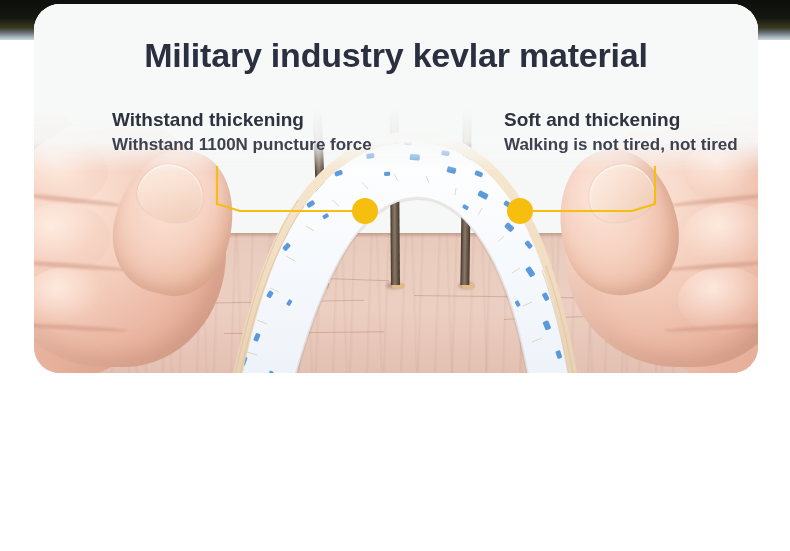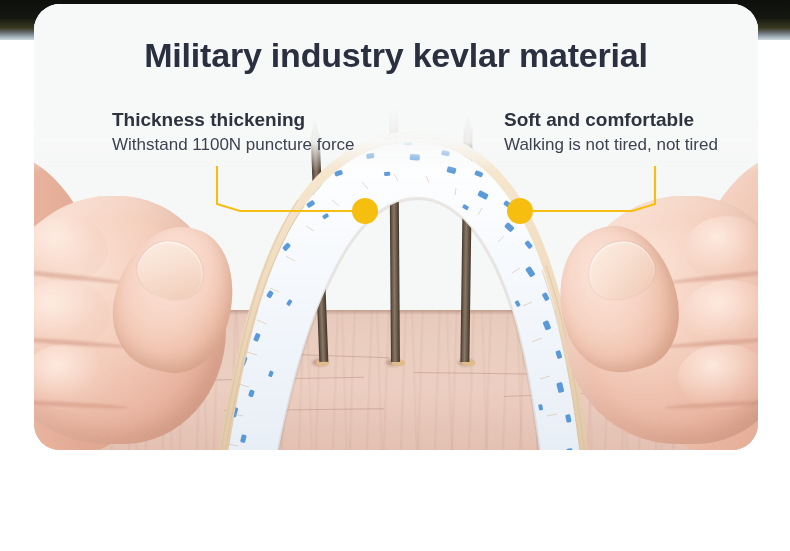--- a/index.html
+++ b/index.html
@@ -37,21 +37,21 @@
         #9fb0b8 92%,
         #cfd8dc 100%);
   }
 
   
   #product-card {
     position: absolute;
     left: 34px;
     top: 4px;
     width: 724px;
-    height: 446px;
+    height: 369px;
     border-radius: 26px;
     overflow: hidden;
     background: #f7f8f8;
   }
 
   
   .scene {
     position: absolute;
     inset: 0;
     background: #f6f7f7;
@@ -244,21 +244,21 @@
   }
   .label-head {
     font-size: 19px;
     font-weight: 700;
     color: #2e3340;
     margin: 0 0 4px 0;
     white-space: nowrap;
   }
   .label-sub {
     font-size: 17px;
-    font-weight: 400;
+    font-weight: 700;
     color: #3c4250;
     white-space: nowrap;
   }
   #label-left  { left: 78px;  top: 105px; }
   #label-right { left: 470px; top: 105px; }
 </style>
 </head>
 <body>
 
 <div id="page">
@@ -452,26 +452,26 @@
       </div>
 
     </div>
 
     <div style="position:absolute;left:0;top:0;right:0;height:168px;
                 background:linear-gradient(to bottom,#f7f8f8 0%,#f7f8f8 62%,rgba(247,248,248,0.92) 82%,rgba(247,248,248,0) 100%);"></div>
 
     <div id="title">Military industry kevlar material</div>
 
     <div class="label-block" id="label-left">
-      <div class="label-head">Thickness thickening</div>
+      <div class="label-head">Withstand thickening</div>
       <div class="label-sub">Withstand 1100N puncture force</div>
     </div>
 
     <div class="label-block" id="label-right">
-      <div class="label-head">Soft and comfortable</div>
+      <div class="label-head">Soft and thickening</div>
       <div class="label-sub">Walking is not tired, not tired</div>
     </div>
 
     <svg class="callout-svg" viewBox="0 0 790 551" xmlns="http://www.w3.org/2000/svg">
       <polyline points="183,162 183,200 206,207 330,207" fill="none" stroke="#f6be0e" stroke-width="2.1"></polyline>
       <polyline points="621,162 621,200 598,207 486,207" fill="none" stroke="#f6be0e" stroke-width="2.1"></polyline>
     </svg>
 
     <div class="dot" style="left:318px; top:194px;"></div>
     <div class="dot" style="left:473px; top:194px;"></div>

